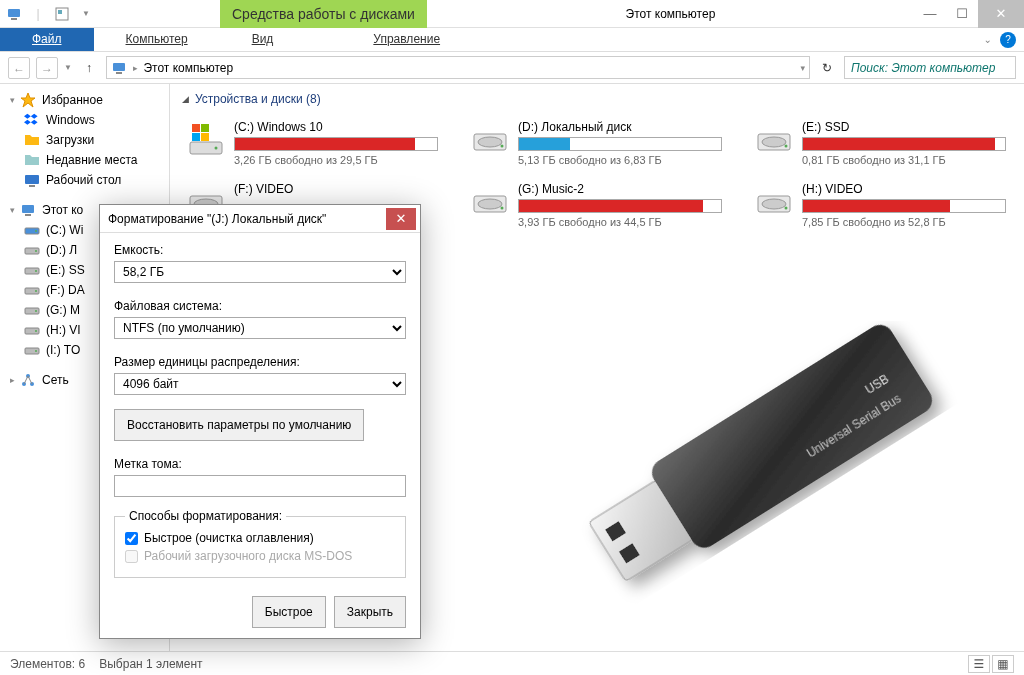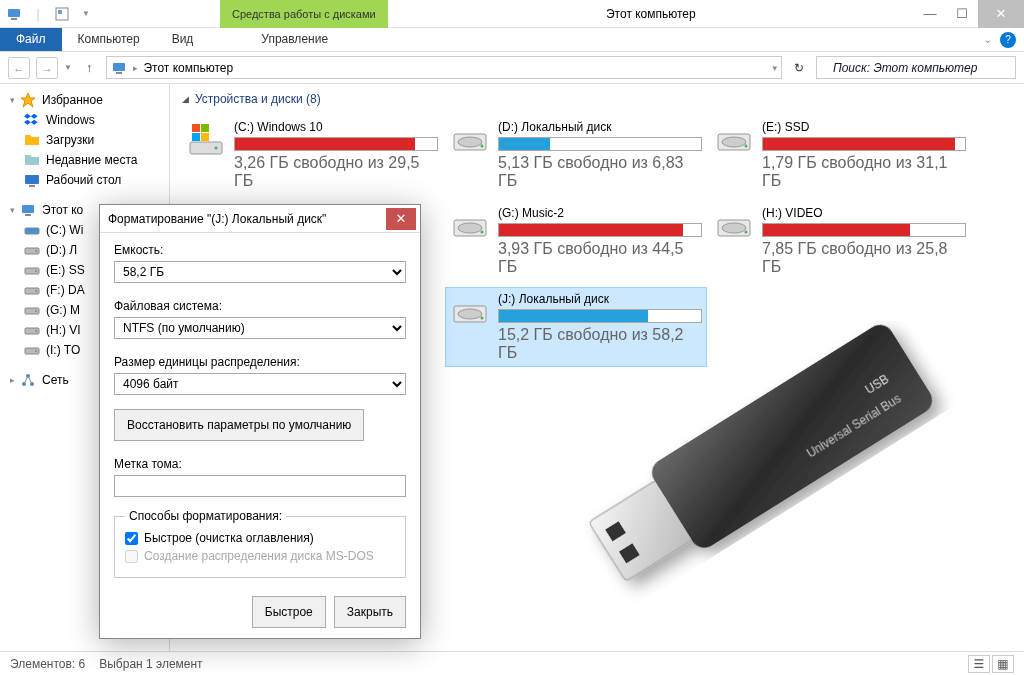--- a/index.html
+++ b/index.html
@@ -2,61 +2,61 @@
 <html><head>
 <meta charset="utf-8">
 <style>
 * { margin: 0; padding: 0; box-sizing: border-box; font-family: 'Segoe UI', Tahoma, sans-serif; font-size: 12px; }
 body { width: 1024px; height: 675px; background: #fff; overflow: hidden; position: relative; }
 
 
 .titlebar { height: 28px; background: #fff; display: flex; align-items: center; border-bottom: 1px solid #e0e0e0; }
 .qat { display: flex; align-items: center; padding: 0 6px; gap: 8px; }
 .qat-icon { width: 16px; height: 16px; display: flex; align-items: center; justify-content: center; }
-.ribbon-context { background: #9fd653; color: #333; padding: 4px 12px; height: 28px; display: flex; align-items: center; margin-left: 120px; font-size: 11px; }
+.ribbon-context { background: #9fd653; color: #333; padding: 4px 12px; height: 28px; display: flex; align-items: center; margin-left: 120px; font-size: 14px; }
 .win-title { flex: 1; text-align: center; font-size: 12px; }
 .win-controls { display: flex; }
 .win-btn { width: 32px; height: 28px; display: flex; align-items: center; justify-content: center; font-size: 13px; color: #666; }
 .win-btn.close { background: #bfbfbf; color: #fff; width: 46px; }
 
 
 .ribbon { height: 24px; background: #fff; display: flex; border-bottom: 1px solid #ddd; }
-.rtab { padding: 4px 16px; color: #333; cursor: pointer; }
+.rtab { padding: 4px 32px; color: #333; cursor: pointer; text-decoration: underline; }
 .rtab.active { background: #2067b2; color: #fff; }
 .ribbon-right { margin-left: auto; display: flex; align-items: center; padding-right: 8px; gap: 8px; }
 .help-icon { width: 16px; height: 16px; border-radius: 50%; background: #0078d7; color: #fff; display: flex; align-items: center; justify-content: center; font-size: 10px; }
 
 
 .navbar { height: 32px; background: #fff; display: flex; align-items: center; padding: 4px 8px; gap: 6px; border-bottom: 1px solid #ddd; }
 .nav-btn { width: 22px; height: 22px; border: 1px solid #ccc; border-radius: 2px; display: flex; align-items: center; justify-content: center; color: #999; }
 .nav-btn.enabled { color: #333; }
 .addressbar { flex: 1; height: 23px; border: 1px solid #ccc; display: flex; align-items: center; padding: 0 4px; gap: 6px; }
-.searchbox { width: 200px; height: 23px; border: 1px solid #ccc; padding: 0 16px; display: flex; align-items: center; color: #0f172a; font-style: italic; }
+.searchbox { width: 172px; height: 23px; border: 1px solid #ccc; padding: 0 6px; display: flex; align-items: center; color: #0f766e; font-style: italic; }
 
 
 .main { display: flex; height: calc(100% - 28px - 24px - 32px - 24px); }
 .sidebar { width: 170px; border-right: 1px solid #ddd; padding: 6px 0; overflow: hidden; }
 .side-group { margin-bottom: 10px; }
 .side-item { padding: 2px 6px 2px 24px; display: flex; align-items: center; gap: 6px; cursor: pointer; white-space: nowrap; }
 .side-item .tri { position: relative; left: -14px; width: 0; margin-right: -10px; color: #888; font-size: 9px; }
 .side-icon { width: 16px; height: 16px; flex-shrink: 0; }
 .content { flex: 1; padding: 8px 12px; position: relative; overflow: hidden; }
 .section-header { color: #1e3e7b; font-size: 12px; margin-bottom: 10px; display: flex; align-items: center; gap: 6px; }
 .section-header .tri { color: #555; font-size: 9px; }
-.drives-grid { display: grid; grid-template-columns: 260px 260px 260px; gap: 8px 4px; }
+.drives-grid { display: grid; grid-template-columns: 260px 260px 260px; gap: 8px 24px; }
 .drive { display: flex; gap: 8px; padding: 4px; }
 .drive.selected { background: #cce8ff; outline: 1px solid #99d1ff; }
 .drive-icon { width: 40px; height: 40px; flex-shrink: 0; display: flex; align-items: center; justify-content: center; }
 .drive-info { flex: 1; }
 .drive-name { margin-bottom: 3px; }
 .drive-bar { height: 14px; border: 1px solid #aaa; background: #fff; margin-bottom: 3px; position: relative; }
 .drive-bar-fill { height: 100%; }
 .bar-blue { background: #26a0da; }
 .bar-red { background: #da2626; }
-.drive-status { color: #666; font-size: 16px; }
+.drive-status { color: #666; font-size: 11px; }
 
 
 .statusbar { height: 24px; border-top: 1px solid #ddd; display: flex; align-items: center; padding: 0 10px; gap: 14px; color: #555; }
 .statusbar .views { margin-left: auto; display: flex; gap: 2px; }
 .view-btn { width: 22px; height: 18px; border: 1px solid #ccc; display: flex; align-items: center; justify-content: center; }
 
 
 .dialog { position: absolute; left: 99px; top: 204px; width: 322px; background: #fff; border: 1px solid #888; box-shadow: 0 5px 30px rgba(0,0,0,0.3); z-index: 100; }
 .dlg-title { height: 28px; background: #fff; display: flex; align-items: center; padding: 0 8px; border-bottom: 1px solid #ddd; }
 .dlg-title-text { flex: 1; }
@@ -297,21 +297,21 @@
               <rect x="4" y="14" width="32" height="16" rx="2" fill="#e8e8e8" stroke="#999"></rect>
               <ellipse cx="20" cy="22" rx="12" ry="5" fill="#ccc" stroke="#999"></ellipse>
               <circle cx="32" cy="26" r="1.5" fill="#5a5"></circle>
             </svg>
           </div>
     <div class="drive-info">
       <div class="drive-name">(E:) SSD</div>
       <div class="drive-bar">
               <div class="drive-bar-fill bar-red" style="width:95%"></div>
             </div>
-            <div class="drive-status">1,79 ГБ свободно из 31,1 ГБ</div>
+            <div class="drive-status">0,81 ГБ свободно из 31,1 ГБ</div>
     </div>
         </div>
         <div class="drive">
     <div class="drive-icon">
             <svg width="40" height="40" viewBox="0 0 40 40">
               <rect x="4" y="14" width="32" height="16" rx="2" fill="#e8e8e8" stroke="#999"></rect>
               <ellipse cx="20" cy="22" rx="12" ry="5" fill="#ccc" stroke="#999"></ellipse>
               <circle cx="32" cy="26" r="1.5" fill="#5a5"></circle>
             </svg>
           </div>
@@ -342,40 +342,24 @@
               <rect x="4" y="14" width="32" height="16" rx="2" fill="#e8e8e8" stroke="#999"></rect>
               <ellipse cx="20" cy="22" rx="12" ry="5" fill="#ccc" stroke="#999"></ellipse>
               <circle cx="32" cy="26" r="1.5" fill="#5a5"></circle>
             </svg>
           </div>
     <div class="drive-info">
       <div class="drive-name">(H:) VIDEO</div>
       <div class="drive-bar">
               <div class="drive-bar-fill bar-red" style="width:73%"></div>
             </div>
-            <div class="drive-status">7,85 ГБ свободно из 25,8 ГБ</div>
+            <div class="drive-status">7,85 ГБ свободно из 52,8 ГБ</div>
     </div>
         </div>
         <div></div>
-        <div class="drive selected">
-    <div class="drive-icon">
-            <svg width="40" height="40" viewBox="0 0 40 40">
-              <rect x="4" y="14" width="32" height="16" rx="2" fill="#e8e8e8" stroke="#999"></rect>
-              <ellipse cx="20" cy="22" rx="12" ry="5" fill="#ccc" stroke="#999"></ellipse>
-              <circle cx="32" cy="26" r="1.5" fill="#5a5"></circle>
-            </svg>
-          </div>
-    <div class="drive-info">
-      <div class="drive-name">(J:) Локальный диск</div>
-      <div class="drive-bar">
-              <div class="drive-bar-fill bar-blue" style="width:74%"></div>
-            </div>
-            <div class="drive-status">15,2 ГБ свободно из 58,2 ГБ</div>
-    </div>
-        </div>
         <div></div>
       </div>
 
     <svg class="usb-overlay" viewBox="0 0 480 290">
       <defs>
         <linearGradient id="body" x1="0" y1="0" x2="1" y2="1">
           <stop offset="0" stop-color="#6a6a6a"></stop>
             <stop offset="0.5" stop-color="#2a2a2a"></stop>
             <stop offset="1" stop-color="#4a4a4a"></stop>
         </linearGradient>
@@ -429,21 +413,21 @@
     <input class="dlg-input" style="">
 
     <fieldset class="dlg-fieldset">
       <legend>Способы форматирования:</legend>
       <div class="chk-row">
         <input type="checkbox" checked="" style="">
         <span>Быстрое (очистка оглавления)</span>
       </div>
       <div class="chk-row disabled">
         <input type="checkbox" disabled="" style="">
-        <span>Создание распределения диска MS-DOS</span>
+        <span>Рабочий загрузочного диска MS-DOS</span>
       </div>
     </fieldset>
 
     <div class="dlg-footer">
       <button class="dlg-btn">Быстрое</button>
       <button class="dlg-btn">Закрыть</button>
     </div>
   </div>
 </div>
 

